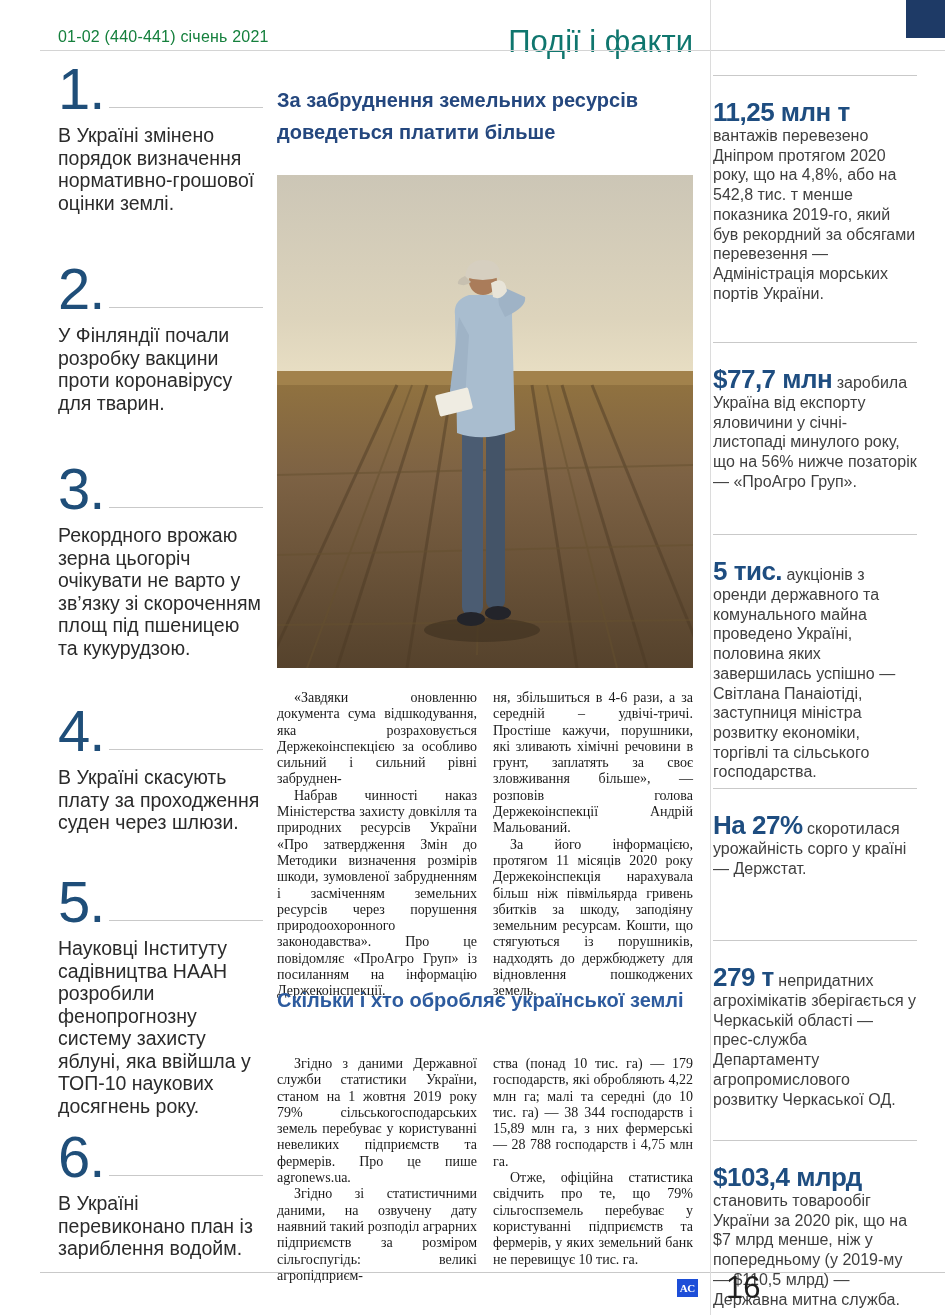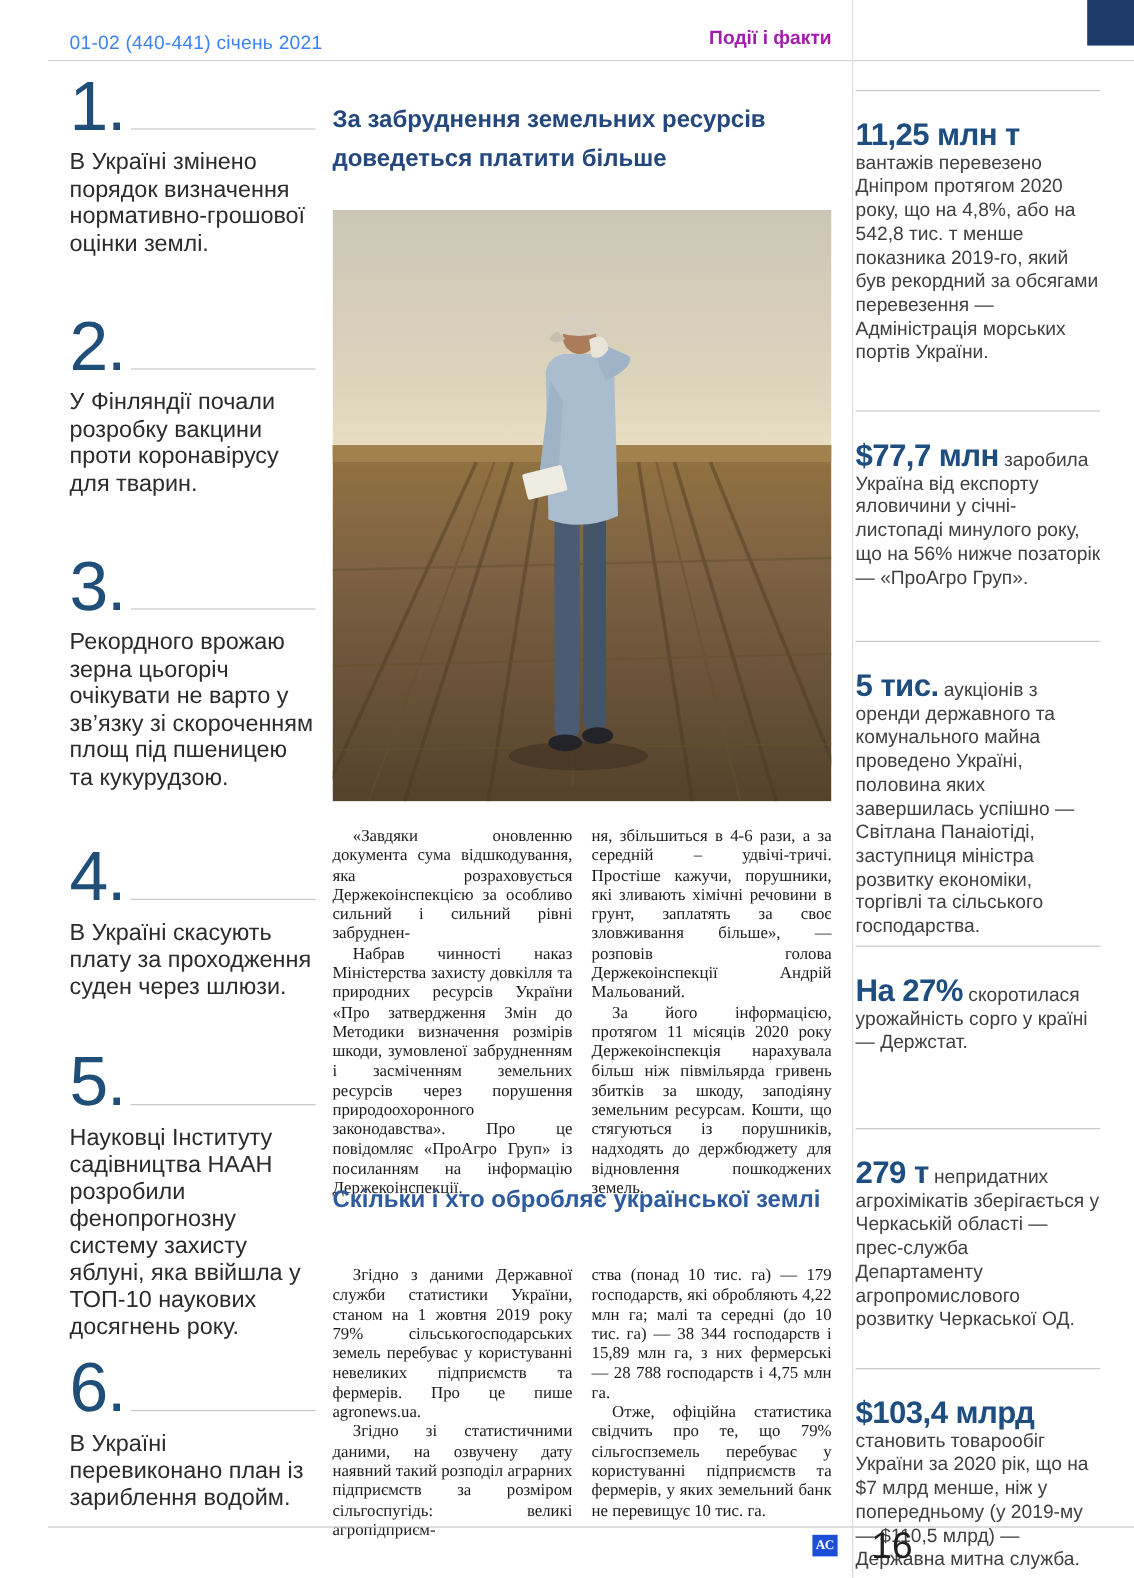--- a/index.html
+++ b/index.html
@@ -1,22 +1,22 @@
 <!DOCTYPE html>
 <html lang="uk"><head>
 <meta charset="utf-8">
 <style>
   html,body{margin:0;padding:0;background:#ffffff;}
   .page{
     position:relative;width:945px;height:1315px;background:#ffffff;overflow:hidden;
     font-family:"Liberation Sans",sans-serif;color:#222;
   }
   
-  .issue{position:absolute;left:58px;top:28px;font-size:16px;color:#3b82f6;letter-spacing:.2px;}
-  .section-title{position:absolute;right:252px;top:24px;font-size:16px;color:#a21caf;font-weight:700;}
+  .issue{position:absolute;left:58px;top:28px;font-size:16px;color:#15803d;letter-spacing:.2px;}
+  .section-title{position:absolute;right:252px;top:24px;font-size:31px;color:#0f766e;font-weight:400;}
   .corner-square{position:absolute;right:0;top:0;width:39px;height:38px;background:#1e3a66;}
   .header-rule{position:absolute;left:40px;right:0;top:50px;border-top:1px solid #d4d4d4;}
   .v-divider{position:absolute;left:710px;top:0;bottom:0;width:1px;background:#dcdcdc;}
   
   .news-item{position:absolute;left:58px;width:205px;}
   .num-row{display:flex;align-items:flex-end;}
   .num{font-size:58px;line-height:.92;color:#1f4e79;font-weight:400;letter-spacing:-1px;}
   .num-rule{flex:1;border-bottom:1px solid #c9c9c9;margin:0 0 7px 5px;}
   .news-text{margin:9px 0 0 0;font-size:19.5px;line-height:22.5px;color:#2b2b2b;}
   

